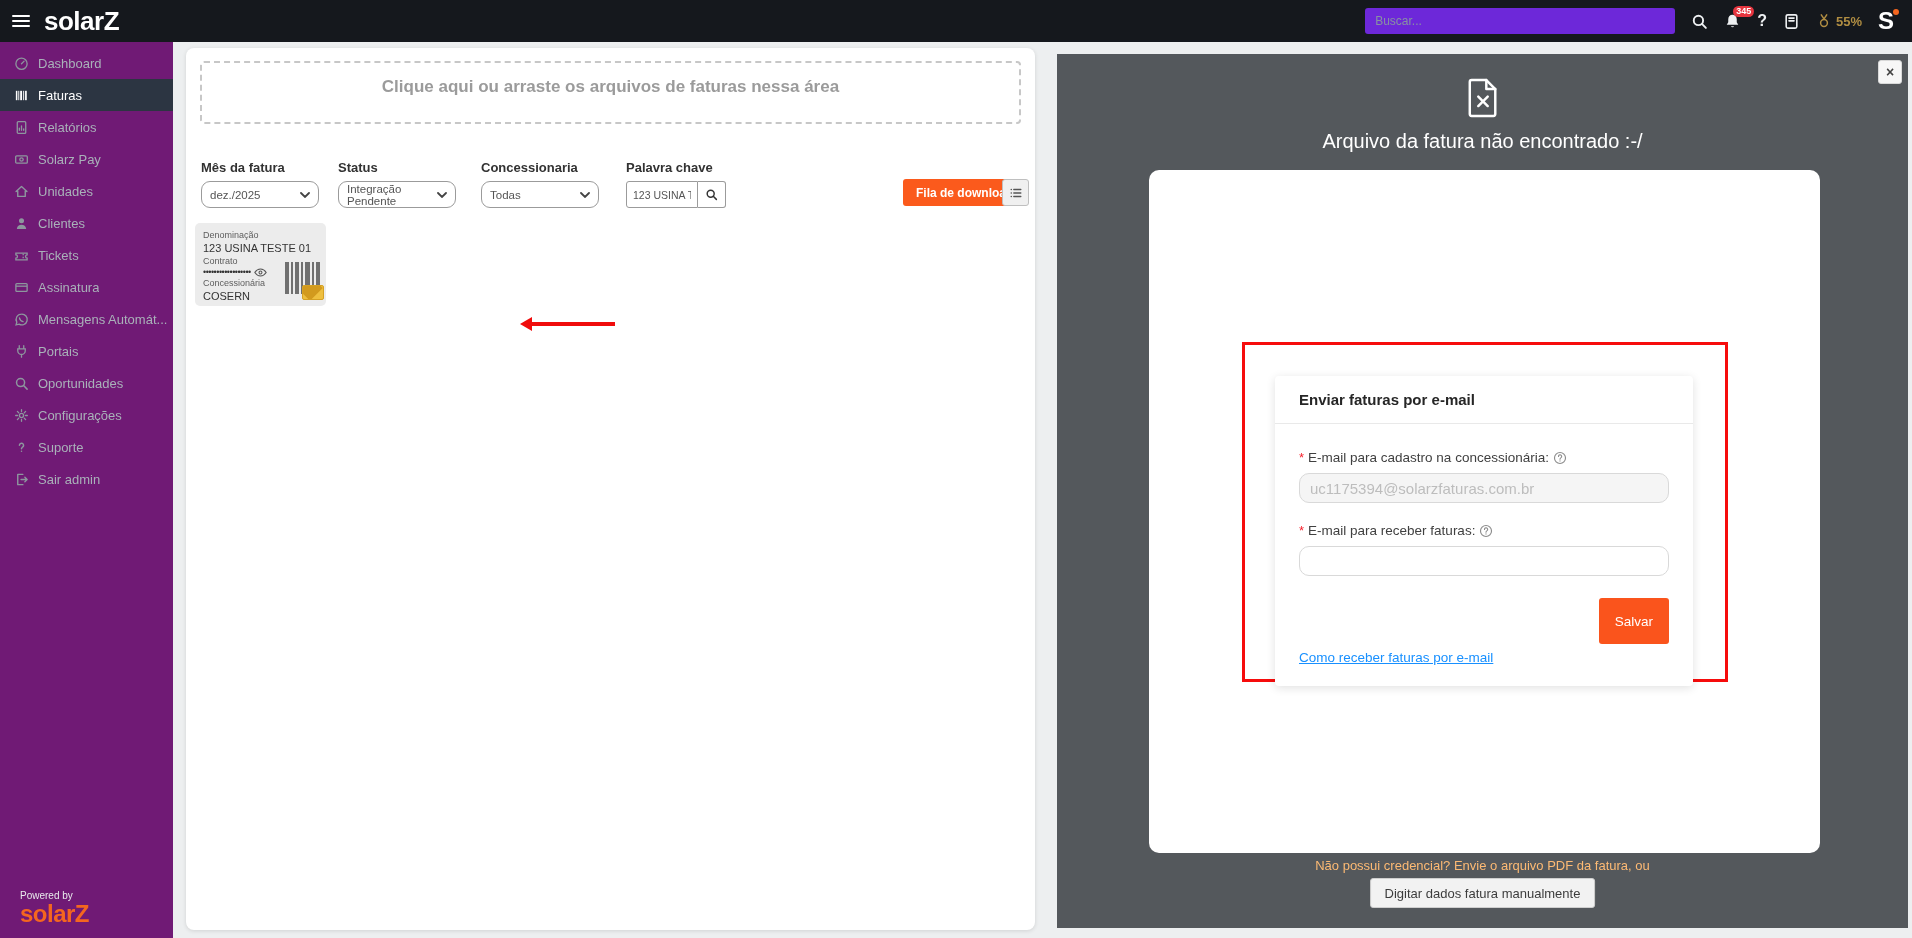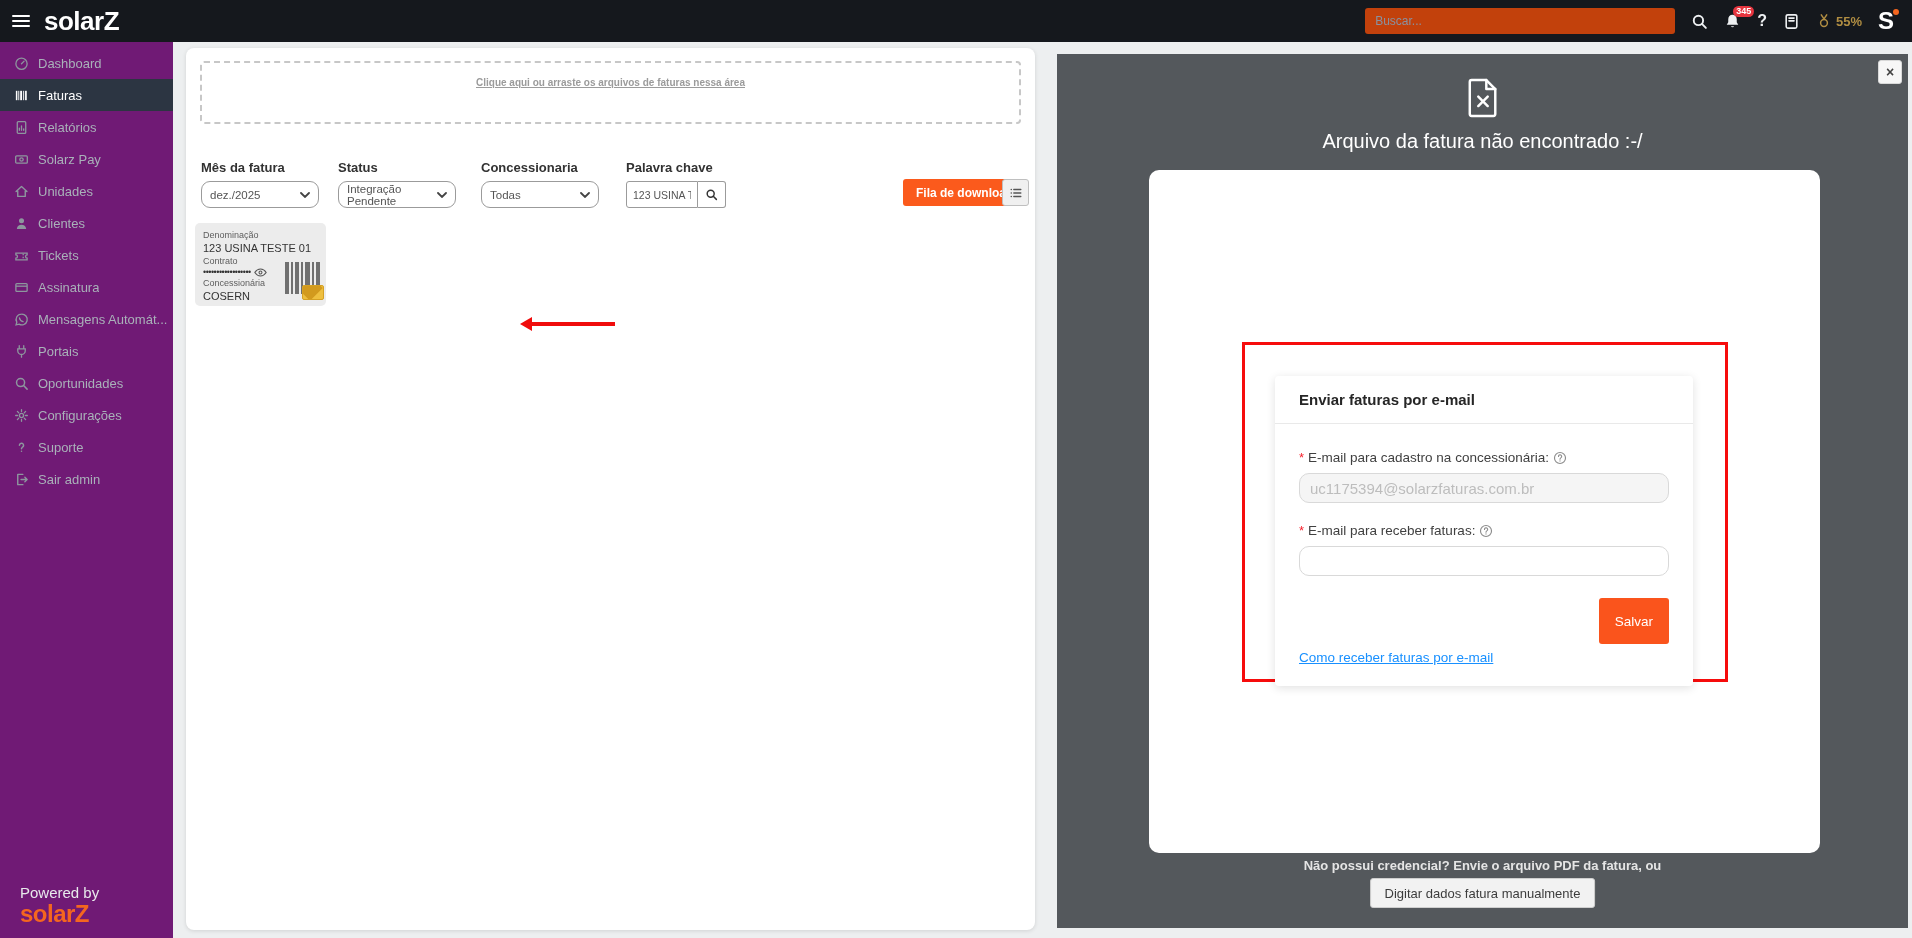--- a/index.html
+++ b/index.html
@@ -6,45 +6,45 @@
   html,body { background:#e9ebec; }
   body { font-family:"Liberation Sans", sans-serif; }
   #stage { position:relative; width:1912px; height:938px; overflow:hidden; background:#edeff0; }
 
   
   .navbar { position:absolute; left:0; top:0; width:1912px; height:42px; background:#15181d; display:flex; align-items:center; z-index:30; }
   .hamburger { width:18px; height:13px; margin-left:12px; display:flex; flex-direction:column; justify-content:space-between; cursor:pointer; }
   .hamburger span { display:block; height:2.4px; background:#ffffff; border-radius:1px; }
   .nav-logo { color:#ffffff; font-size:26px; font-weight:700; letter-spacing:-0.5px; margin-left:14px; }
   .nav-right { margin-left:auto; display:flex; align-items:center; gap:16px; padding-right:18px; }
-  .nav-search { width:310px; height:26px; background:#c2410c; border:none; border-radius:3px; color:#cfd6e0; font-size:12px; padding:0 10px; outline:none; font-family:"Liberation Sans",sans-serif; }
+  .nav-search { width:310px; height:26px; background:#6d28d9; border:none; border-radius:3px; color:#cfd6e0; font-size:12px; padding:0 10px; outline:none; font-family:"Liberation Sans",sans-serif; }
   .nav-search::placeholder { color:#8892a2; }
   .nav-ic { color:#eef0f2; display:flex; align-items:center; cursor:pointer; position:relative; }
   .bell-badge { position:absolute; top:-7px; left:9px; background:#e5353f; color:#fff; font-size:9px; font-weight:700; border-radius:8px; padding:1px 3px; line-height:1; }
   .help-q { color:#eef0f2; font-size:16px; font-weight:700; cursor:pointer; }
   .score { display:flex; align-items:center; gap:4px; color:#b08d42; font-size:13px; font-weight:700; cursor:pointer; }
   .avatar { position:relative; color:#fff; font-size:24px; font-weight:800; cursor:pointer; line-height:1; }
   .avatar::after { content:""; position:absolute; right:-5px; top:0; width:6px; height:6px; background:#f4661f; border-radius:50%; }
 
   
   .sidebar { position:absolute; left:0; top:42px; width:173px; height:896px; background:#701a75; z-index:20; }
   .side-items { padding-top:5px; }
   .side-item { display:flex; align-items:center; height:32px; color:#a9b1b9; font-size:13px; cursor:pointer; }
   .side-item .ic { width:16px; margin-left:13px; margin-right:9px; display:flex; align-items:center; justify-content:center; color:#8d969e; }
   .side-item.active { background:#2c3542; color:#ffffff; }
   .side-item.active .ic { color:#ffffff; }
   .side-item .lbl { white-space:nowrap; overflow:hidden; text-overflow:ellipsis; max-width:135px; }
   .powered { position:absolute; left:20px; bottom:12px; }
-  .powered .p1 { color:#e8eaec; font-size:15px; }
+  .powered .p1 { color:#e8eaec; font-size:10px; }
   .powered .p2 { color:#f4661f; font-size:24px; font-weight:700; letter-spacing:-0.5px; line-height:1.05; }
 
   
   .main-card { position:absolute; left:186px; top:48px; width:849px; height:882px; background:#ffffff; border-radius:8px; box-shadow:0 1px 4px rgba(0,0,0,0.12); z-index:10; }
   .dropzone { position:absolute; left:14px; top:13px; right:14px; height:63px; border:2px dashed #c7c7c7; border-radius:4px; text-align:center; padding-top:14px; cursor:pointer; }
-  .dropzone .dz-text { color:#9b9b9b; font-size:10px; font-weight:700;text-decoration:underline; }
+  .dropzone .dz-text { color:#9b9b9b; font-size:17px; font-weight:700; }
   .filter-label { position:absolute; font-size:13px; font-weight:700; color:#323232; top:112px; }
   .f1 { left:15px; } .f2 { left:152px; } .f3 { left:295px; } .f4 { left:440px; }
   .control-row { top:133px; position:absolute; height:27px; }
   .select { display:flex; align-items:center; justify-content:space-between; width:118px; height:27px; border:1px solid #9b9b9b; border-radius:9px; background:#fff; padding:0 8px; font-size:11.5px; color:#555; cursor:pointer; }
   .select .chev { flex:none; margin-left:4px; }
   .kw-wrap { display:flex; }
   .kw-input { width:72px; height:27px; border:1px solid #9b9b9b; border-radius:3px 0 0 3px; padding:0 6px; font-size:10.5px; color:#555; outline:none; font-family:"Liberation Sans",sans-serif; }
   .kw-btn { width:28px; height:27px; border:1px solid #9b9b9b; border-left:none; border-radius:0 3px 3px 0; background:#fff; display:flex; align-items:center; justify-content:center; cursor:pointer; }
   .btn-orange { background:#fb5a1c; color:#fff; font-weight:700; font-size:12px; border:none; border-radius:3px; height:27px; padding:0 13px; cursor:pointer; font-family:"Liberation Sans",sans-serif; }
   .fila-btn { position:absolute; left:717px; top:131px; }
@@ -76,21 +76,21 @@
   .ef-body { padding:18px 24px 20px; }
   .ef-label { font-size:13.5px; color:#404040; display:flex; align-items:center; gap:4px; margin-top:8px; }
   .req { color:#f5222d; font-size:13px; }
   .q-ic { color:#8c8c8c; display:inline-flex; }
   .ef-input { width:100%; height:30px; border:1px solid #d9d9d9; border-radius:10px; margin-top:8px; padding:0 10px; font-size:15px; color:#595959; outline:none; font-family:"Liberation Sans",sans-serif; }
   .ef-input:disabled { background:#f5f5f5; color:#bdbdbd; }
   .ef-group2 { margin-top:20px; }
   .ef-actions { display:flex; justify-content:flex-end; margin-top:22px; }
   .salvar-btn { background:#fa541c; color:#fff; border:none; border-radius:3px; height:46px; padding:0 16px; font-size:13.5px; cursor:pointer; font-family:"Liberation Sans",sans-serif; }
   .ef-link { display:inline-block; margin-top:6px; color:#1890ff; font-size:13.5px; text-decoration:underline; cursor:pointer; }
-  .panel-footnote { position:absolute; top:804px; left:0; width:100%; text-align:center; color:#e5e5e5; font-size:13px; font-weight:700; }
+  .panel-footnote { position:absolute; top:804px; left:0; width:100%; text-align:center; color:#fdba74; font-size:13px; font-weight:400; }
   .manual-btn { position:absolute; top:824px; left:50%; transform:translateX(-50%); background:#f2f2f2; border:1px solid #cfcfcf; border-radius:3px; height:30px; padding:0 14px; font-size:13px; color:#3c3c3c; cursor:pointer; font-family:"Liberation Sans",sans-serif; }
 
   svg { display:block; }
 </style>
 </head>
 <body>
 
 <div id="stage">
 
   <div class="navbar">

